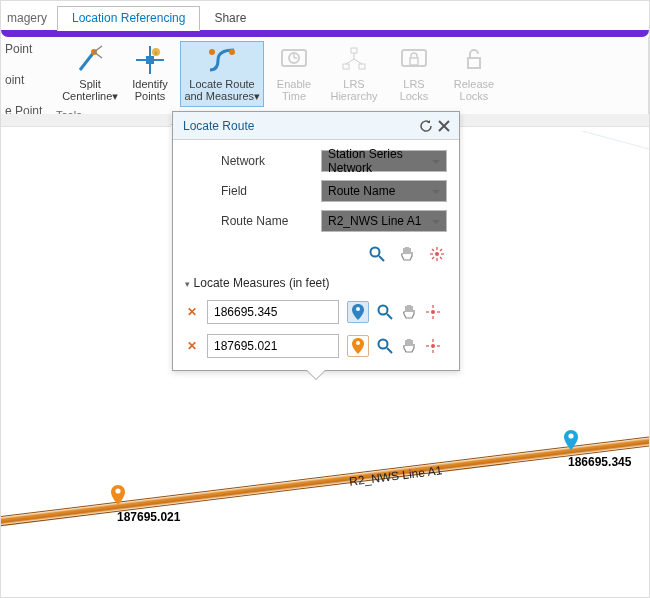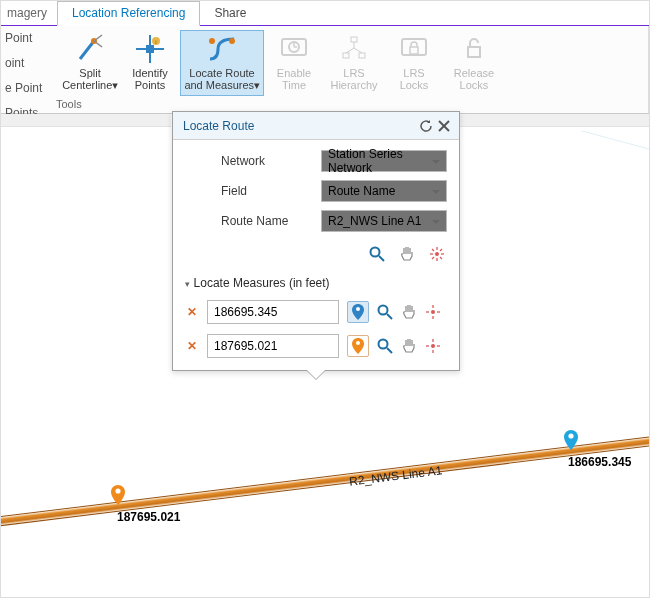--- a/index.html
+++ b/index.html
@@ -9,28 +9,28 @@
     font-size: 12px;
     background: #fff;
     width: 650px;
     height: 598px;
     overflow: hidden;
     position: relative;
     border: 1px solid #ddd;
   }
 
   
-  .tab-row { height: 25px; display:flex; align-items:flex-end; border-bottom:1px solid #6d28d9; }
+  .tab-row { height: 36px; display:flex; align-items:flex-end; border-bottom:7px solid #6d28d9;border-radius:7px; }
   .tab-row .tab { padding:4px 14px 5px 14px; color:#4a4a4a; cursor:pointer; }
   .tab-row .tab.active { color:#0079c1; border:1px solid #bfbfbf; border-bottom:1px solid #fff; background:#fff; margin-bottom:-1px; }
   .tab-row .tab.partial { padding-left:6px; padding-right:10px; color:#666; }
 
   
   .ribbon { height:88px; display:flex; border-bottom:1px solid #c9c9c9; background:#fcfcfc; }
-  .ribbon-left-col { width:55px; padding:4px 2px; display:flex; flex-direction:column; gap:8px; color:#555; }
+  .ribbon-left-col { width:55px; padding:4px 2px; display:flex; flex-direction:column; gap:14px; color:#555; }
   .ribbon-left-col .pt { height:17px; line-height:17px; padding-left:2px; }
   .ribbon-group { border-right:1px solid #dcdcdc; display:flex; flex-direction:column; }
   .ribbon-buttons { display:flex; align-items:flex-start; padding:4px 0 0 4px; flex:1; }
   .ribbon-group-label { font-size:11px; color:#666; padding:1px 0 3px 0; }
   .rbtn { display:flex; flex-direction:column; align-items:center; width:60px; padding:2px 2px 4px 2px; border:1px solid transparent; cursor:pointer; }
   .rbtn.wide { width:84px; }
   .rbtn .rlabel { font-size:11px; text-align:center; color:#3a3a3a; line-height:12px; margin-top:2px; }
   .rbtn.disabled .rlabel { color:#b8b8b8; }
   .rbtn.active { background:#cde6f7; border:1px solid #7bb7e0; }
   .rbtn .ricon { width:32px; height:32px; display:flex; align-items:center; justify-content:center; }

